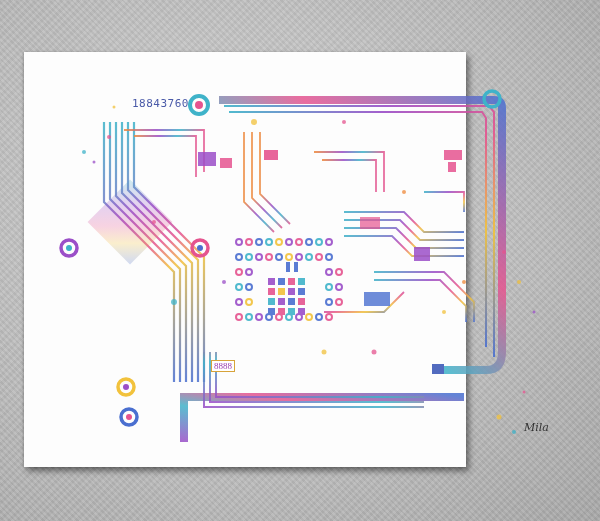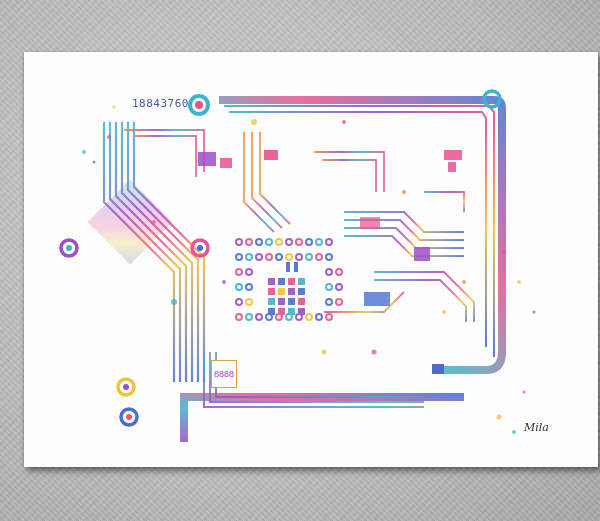--- a/index.html
+++ b/index.html
@@ -3,25 +3,25 @@
 <meta charset="utf-8">
 <style>
   html,body{margin:0;padding:0;}
   body{width:600px;height:521px;overflow:hidden;position:relative;
     background: radial-gradient(ellipse at 40% 40%, #d4d4d4 0%, #bdbdbd 60%, #a9a9a9 100%);
     font-family:"DejaVu Sans", sans-serif;}
   .wall{position:absolute;inset:0;
     background-image:
       repeating-linear-gradient(45deg, rgba(255,255,255,0.05) 0 2px, rgba(0,0,0,0.04) 2px 4px),
       repeating-linear-gradient(-45deg, rgba(255,255,255,0.04) 0 3px, rgba(0,0,0,0.03) 3px 6px);}
-  .canvas{position:absolute;left:24px;top:52px;width:574px;height:415px;background:#fdfdfd;
+  .canvas{position:absolute;left:24px;top:52px;width:442px;height:415px;background:#fdfdfd;
     box-shadow: 3px 4px 6px rgba(0,0,0,0.45), -1px 0 2px rgba(0,0,0,0.15);}
   .canvas svg{position:absolute;left:0;top:0;}
   .serial{position:absolute;left:108px;top:45px;font-family:"DejaVu Sans Mono", monospace;font-size:11px;color:#4a5aa8;letter-spacing:0.5px;}
-  .lcd{position:absolute;left:187px;top:308px;font-family:Liberation Sans, sans-serif;font-size:9px;color:#9a3fb0;border:1.5px solid #d7a33a;padding:8px 2px;background:#fff;}
+  .lcd{position:absolute;left:187px;top:308px;font-family:Liberation Serif, serif;font-size:9px;color:#9a3fb0;border:1.5px solid #d7a33a;padding:0 2px;background:#fff;}
   .sig{position:absolute;left:500px;top:369px;font-family:"DejaVu Serif", serif;font-style:italic;font-size:11px;color:#333;}
 </style>
 </head>
 <body>
 
 <div class="wall"></div>
 
 <div class="canvas">
   <svg width="554" height="415" viewBox="0 0 554 415">
     <defs>

